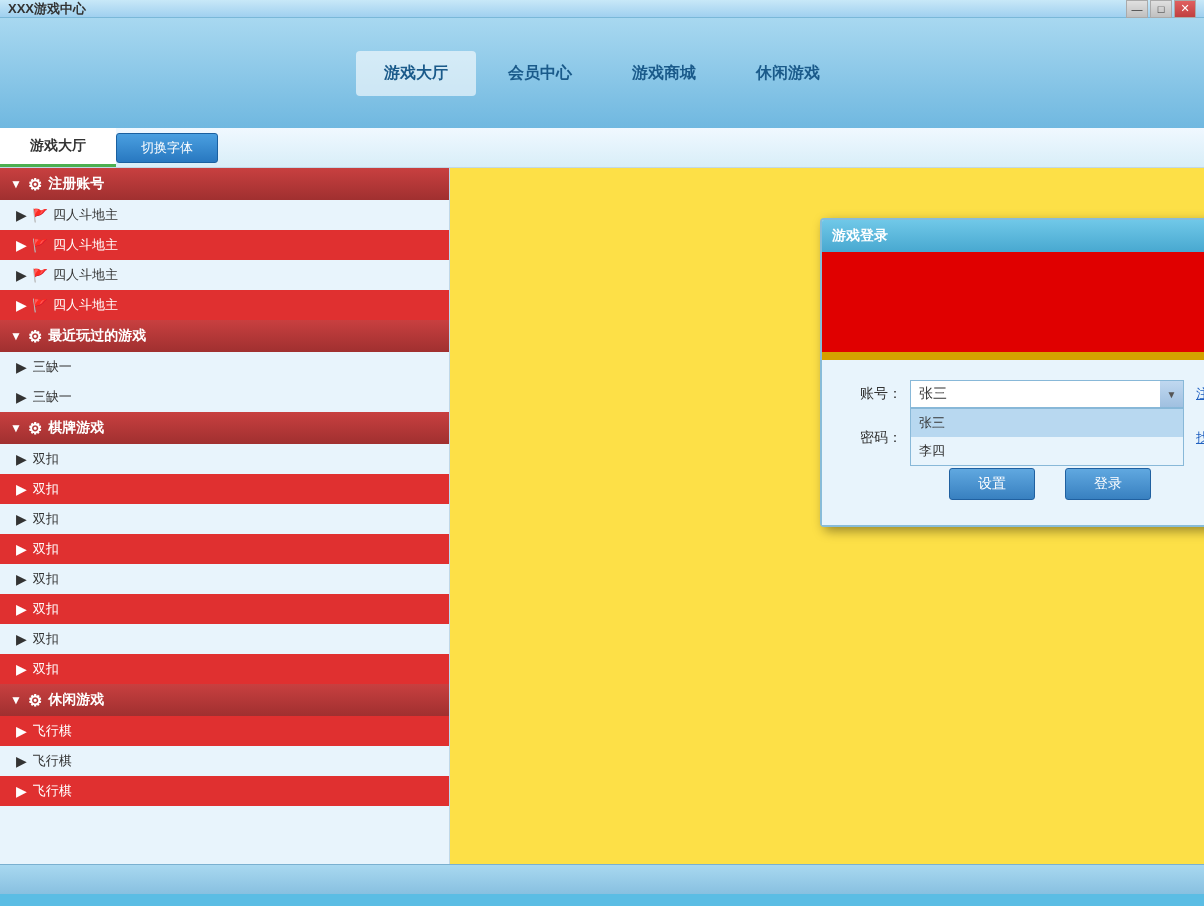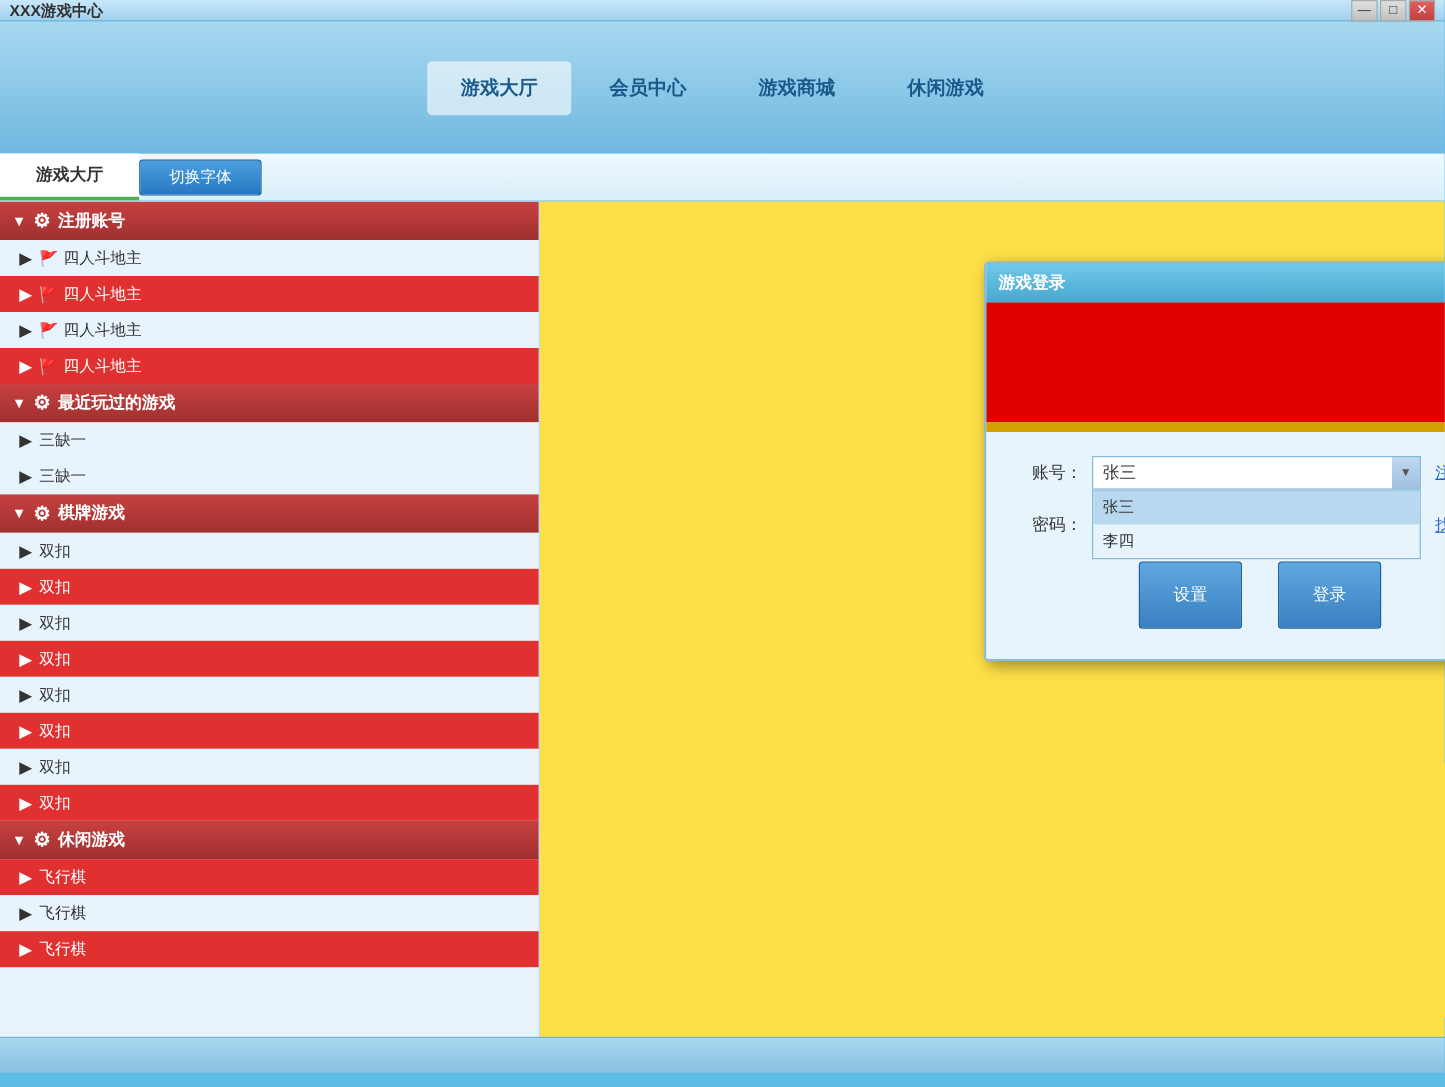--- a/index.html
+++ b/index.html
@@ -301,21 +301,21 @@
       background: #b8d8f0;
     }
 
     .dialog-buttons {
       display: flex;
       justify-content: center;
       gap: 30px;
       margin-top: 8px;
     }
     .dialog-btn {
-      padding: 18px 28px;
+      padding: 6px 28px;
       background: linear-gradient(to bottom, #60a8e0, #3880c0);
       color: white;
       font-size: 14px;
       border: 1px solid #2060a0;
       border-radius: 3px;
       cursor: pointer;
       font-family: 'Microsoft YaHei', sans-serif;
     }
   </style>
 </head>

